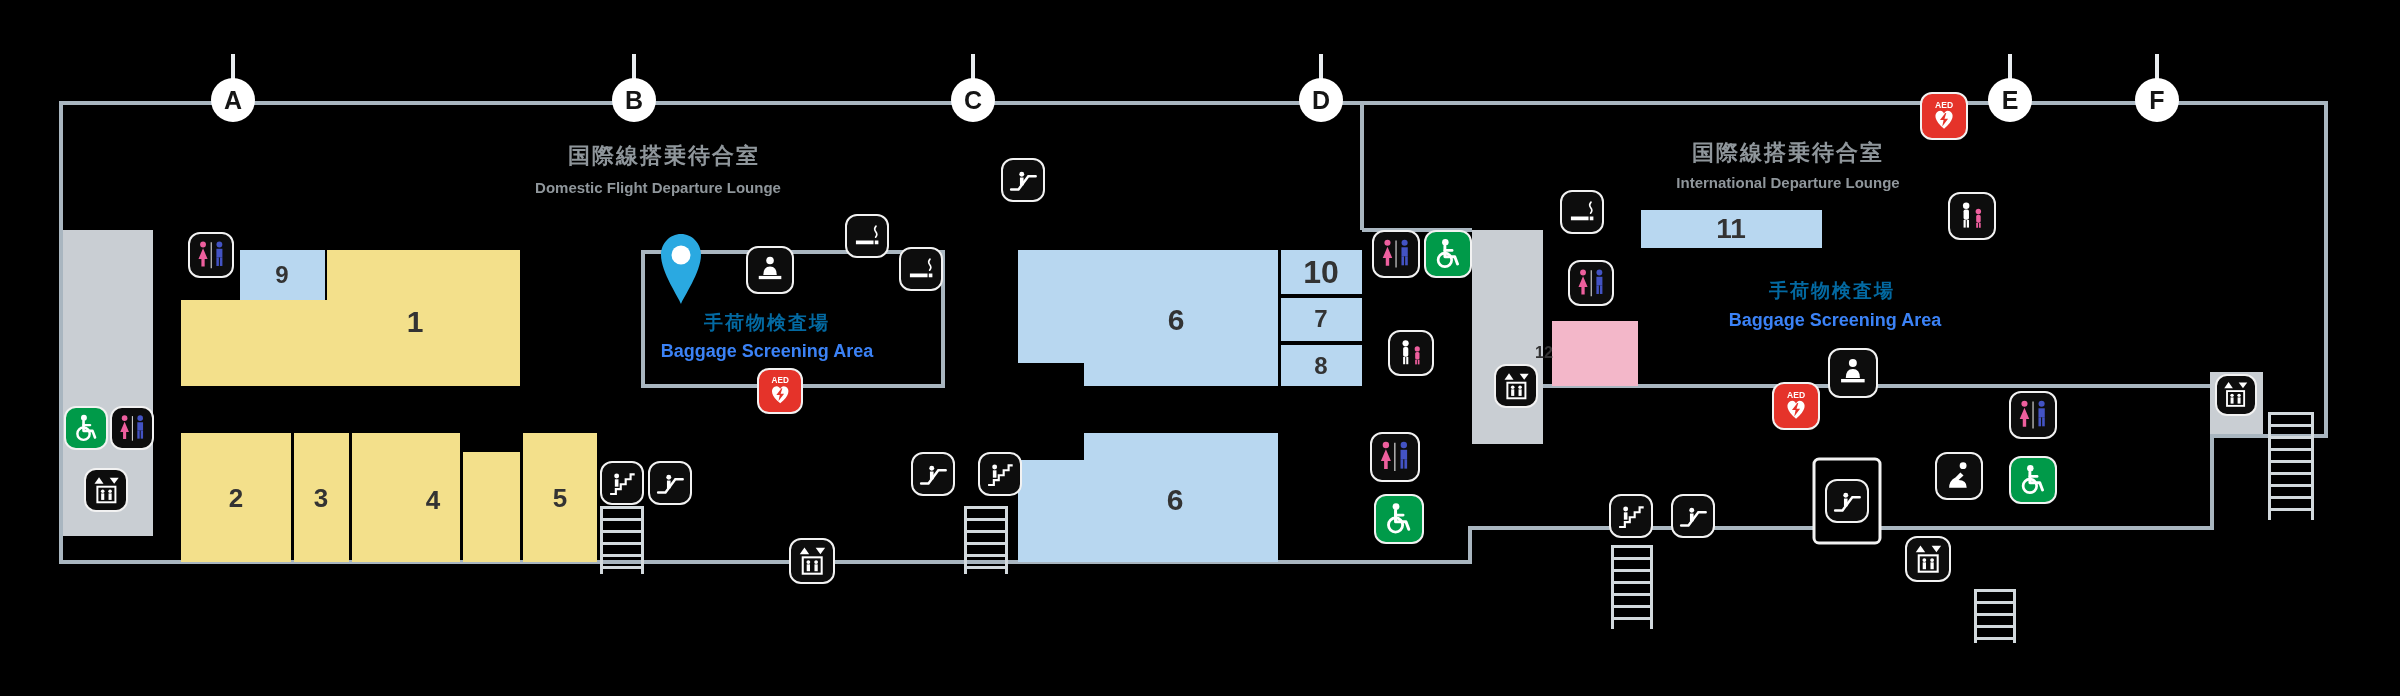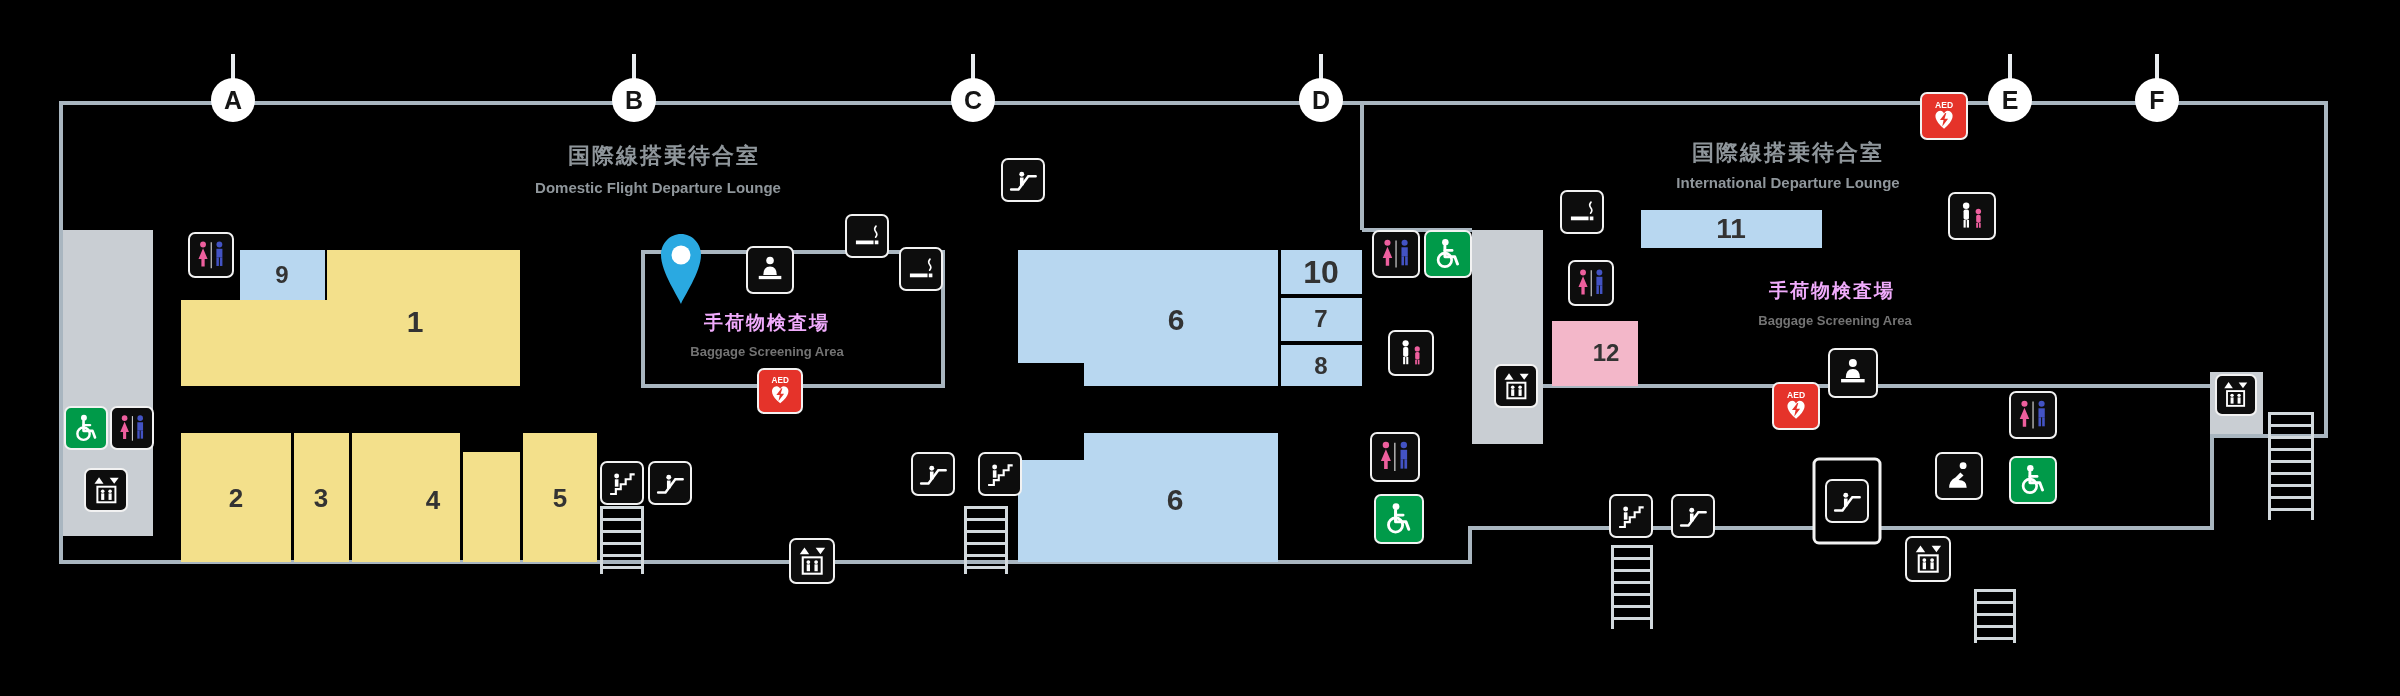--- a/index.html
+++ b/index.html
@@ -1,35 +1,35 @@
 <!DOCTYPE html>
 <html><head>
 <meta charset="utf-8">
 <style>
   html,body{margin:0;padding:0;background:#000;}
   #stage{position:relative;width:2400px;height:696px;background:#000;overflow:hidden;
          font-family:"Liberation Sans","DejaVu Sans",sans-serif;}
   .zone{position:absolute;background:#c9ced3;}
   .room{position:absolute;}
   .room-num{position:absolute;transform:translate(-50%,-50%);font-weight:bold;color:#333;line-height:1;}
-  .tile{position:absolute;background:#0d0d0d;border:2.5px solid #f2f2f2;border-radius:7px;
+  .tile{position:absolute;background:#0d0d0d;border:2.5px solid #f2f2f2;border-radius:12px;
         box-sizing:border-box;display:flex;align-items:center;justify-content:center;}
   .tile svg{width:82%;height:82%;display:block;}
   .tile.green{background:#009a49;}
   .tile.red{background:#e5332a;}
   .marker{position:absolute;width:44px;height:44px;border-radius:50%;background:#fff;color:#151515;
           font-weight:bold;font-size:25px;display:flex;align-items:center;justify-content:center;z-index:6;}
   .stem{position:absolute;width:4px;height:26px;background:#e9edf0;z-index:5;}
   .ladder{position:absolute;border-left:3px solid #d2d9dd;border-right:3px solid #d2d9dd;box-sizing:border-box;
           background:repeating-linear-gradient(to bottom,#d2d9dd 0 3px,transparent 3px 12px);}
   .area-label{position:absolute;transform:translate(-50%,-50%);white-space:nowrap;font-weight:bold;color:#8f969b;z-index:4;}
   .area-label.jp{font-size:22px;letter-spacing:2px;}
   .area-label.en{font-size:15px;}
-  .area-label.jp.small{font-size:19px;color:#f0abfc;}
-  .area-label.en.small{font-size:13px;color:#737373;}
+  .area-label.jp.small{font-size:19px;color:#0369a1;}
+  .area-label.en.small{font-size:18px;color:#3b82f6;}
   #walls{position:absolute;left:0;top:0;z-index:1;}
   #pin{position:absolute;left:655px;top:228px;z-index:7;}
 </style>
 </head>
 <body>
 
 <div id="stage">
 
   <svg id="walls" width="2400" height="696">
     <g stroke="#a9b6c0" stroke-width="4" fill="none">
@@ -83,21 +83,21 @@
     <div class="room-num" style="left: 236px; top: 498px; font-size: 26px; z-index: 3;">2</div>
     <div class="room-num" style="left: 321px; top: 498px; font-size: 26px; z-index: 3;">3</div>
     <div class="room-num" style="left: 433px; top: 500px; font-size: 26px; z-index: 3;">4</div>
     <div class="room-num" style="left: 560px; top: 498px; font-size: 26px; z-index: 3;">5</div>
     <div class="room-num" style="left: 1176px; top: 320px; font-size: 30px; z-index: 3;">6</div>
     <div class="room-num" style="left: 1321px; top: 272px; font-size: 32px; z-index: 3;">10</div>
     <div class="room-num" style="left: 1321px; top: 319px; font-size: 24px; z-index: 3;">7</div>
     <div class="room-num" style="left: 1321px; top: 366px; font-size: 24px; z-index: 3;">8</div>
     <div class="room-num" style="left: 1175px; top: 500px; font-size: 30px; z-index: 3;">6</div>
     <div class="room-num" style="left: 1731px; top: 229px; font-size: 28px; z-index: 3;">11</div>
-    <div class="room-num" style="left: 1606px; top: 353px; font-size: 24px; z-index: 3;">12</div>
+    <div class="room-num" style="left: 1544px; top: 353px; font-size: 16px; z-index: 3;">12</div>
     <div class="ladder" style="left: 600px; top: 506px; width: 44px; height: 68px; z-index: 2;"></div>
     <div class="ladder" style="left: 964px; top: 506px; width: 44px; height: 68px; z-index: 2;"></div>
     <div class="ladder" style="left: 1611px; top: 545px; width: 42px; height: 84px; z-index: 2;"></div>
     <div class="ladder" style="left: 1974px; top: 589px; width: 42px; height: 54px; z-index: 2;"></div>
     <div class="ladder" style="left: 2268px; top: 412px; width: 46px; height: 108px; z-index: 2;"></div>
     <div class="tile" style="left: 188px; top: 232px; width: 46px; height: 46px; z-index: 4;">
       <svg viewBox="0 0 40 40">
       <line x1="20" y1="5" x2="20" y2="35" stroke="#fff" stroke-width="1.2" opacity="0.9"></line>
       <circle cx="10.5" cy="7.5" r="3.4" fill="#ee5f9e"></circle>
       <path d="M10.5,12 L5.2,24.5 L8.6,24.5 L8.6,33 L12.4,33 L12.4,24.5 L15.8,24.5 Z" fill="#ee5f9e"></path>

